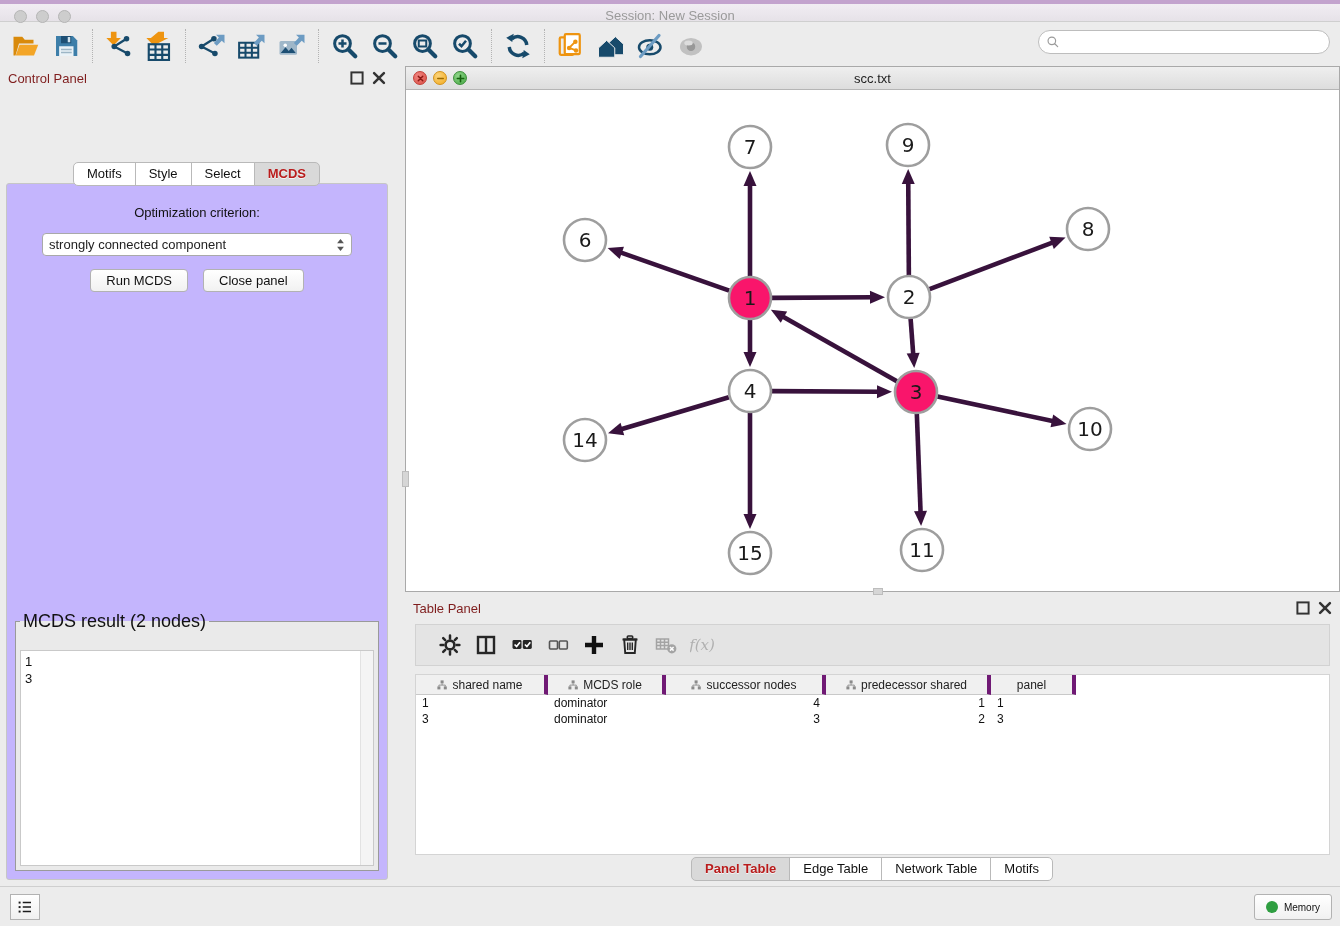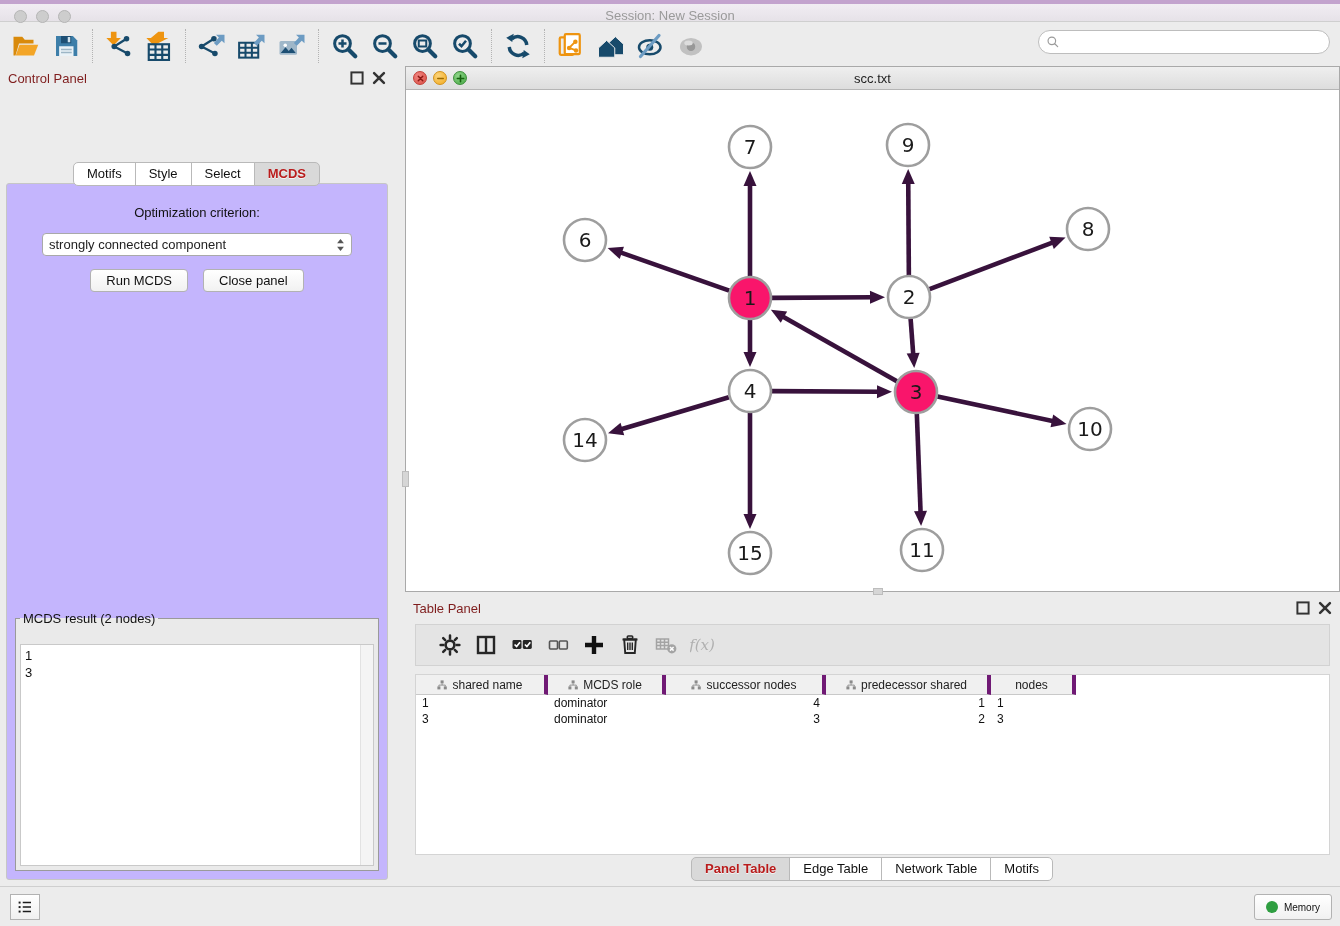--- a/index.html
+++ b/index.html
@@ -37,21 +37,21 @@
   .tab.last  { border-radius:0 5px 5px 0; }
   .tab.active { background:#d9d9d9; color:#b91c1c; text-shadow:0 1px 0 #f4f4f4;font-weight:bold; }
   .opt-label { margin-top:21px; text-align:center; font-size:13px; color:#111; }
   .cp-select { margin:13px auto 0 auto; width:310px; height:23px; background:#fff; border:1px solid #a9a9a9; border-radius:4px;
     display:flex; align-items:center; font-size:13px; padding:0 6px; }
   .cp-select .sel-val { flex:1; }
   .cp-buttons { margin-top:13px; text-align:center; display:flex; justify-content:center; gap:15px; }
   .btn { background:linear-gradient(#ffffff,#f1f1f1); border:1px solid #b2b2b2; border-radius:4px; font-size:13px;
     font-family:"Liberation Sans",sans-serif; padding:3px 15px; color:#111; }
   .result-fs { position:absolute; left:8px; right:8px; bottom:8px; top:427px; border:1px solid #9a9a9a; background:#eaeaea; padding:2px; }
-  .result-fs legend { font-size:13px; color:#111; padding:0 3px; margin-left:2px; }
+  .result-fs legend { font-size:18px; color:#111; padding:0 3px; margin-left:2px; }
   .result-area { position:absolute; left:4px; right:4px; top:18px; bottom:4px; background:#fff; border:1px solid #c9c9c9; }
   .result-text { position:absolute; left:4px; top:2px; right:18px; bottom:0; font-size:13px; line-height:17px; white-space:pre; color:#111; }
   .result-scroll { position:absolute; right:0; top:0; bottom:0; width:13px; background:#f4f4f4; border-left:1px solid #e2e2e2; }
 
   
   .net-window { position:absolute; left:405px; top:66px; width:935px; height:526px; background:#ef4444; border:1px solid #a9a9a9; }
   .net-titlebar { height:23px; background:linear-gradient(#efefef,#dddddd); border-bottom:1px solid #b5b5b5; position:relative; }
   .net-titlebar .nt-title { position:absolute; left:0; right:0; top:4px; text-align:center; font-size:13px; color:#1c1c1c; }
   .net-lights { position:absolute; left:7px; top:4px; display:flex; gap:6px; }
   .net-lights span { width:14px; height:14px; border-radius:50%; display:flex; align-items:center; justify-content:center; }
@@ -537,21 +537,21 @@
             <g fill="#8a8a8a">
               <rect x="3.6" y="0.4" width="3" height="3"></rect>
               <rect x="0.4" y="6.4" width="3" height="3"></rect>
               <rect x="6.8" y="6.4" width="3" height="3"></rect>
             </g>
             <path d="M5.1 3.4v1.7M1.9 6.4V5.1h6.4v1.3" stroke="#8a8a8a" stroke-width="0.9" fill="none"></path>
           </svg>
           <span>predecessor shared</span>
         </div>
         <div class="hc" style="width: 85px;">
-          <span>nodes</span>
+          <span>panel</span>
         </div>
       </div>
     <div id="tp-rows">
         <div class="tp-row">
           <div class="rc" style="width: 132px; text-align: left;">1</div>
           <div class="rc" style="width: 118px; text-align: left;">dominator</div>
           <div class="rc" style="width: 160px; text-align: right;">4</div>
           <div class="rc" style="width: 165px; text-align: right;">1</div>
           <div class="rc" style="width: 85px; text-align: left;">1</div>
         </div>

